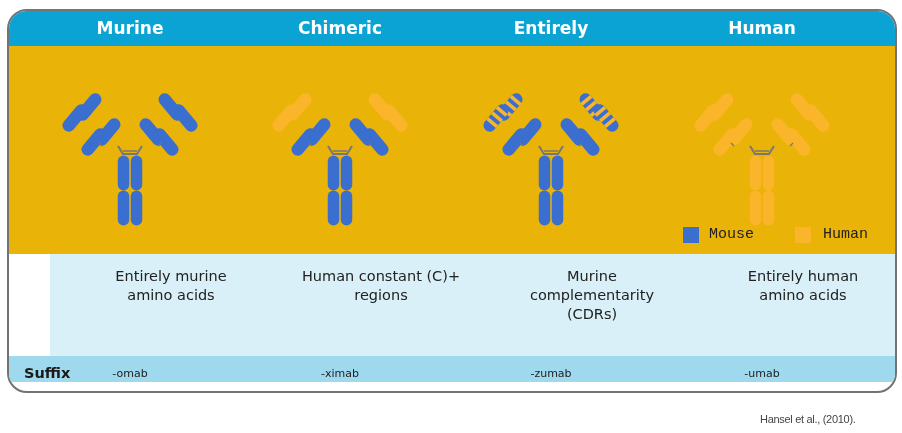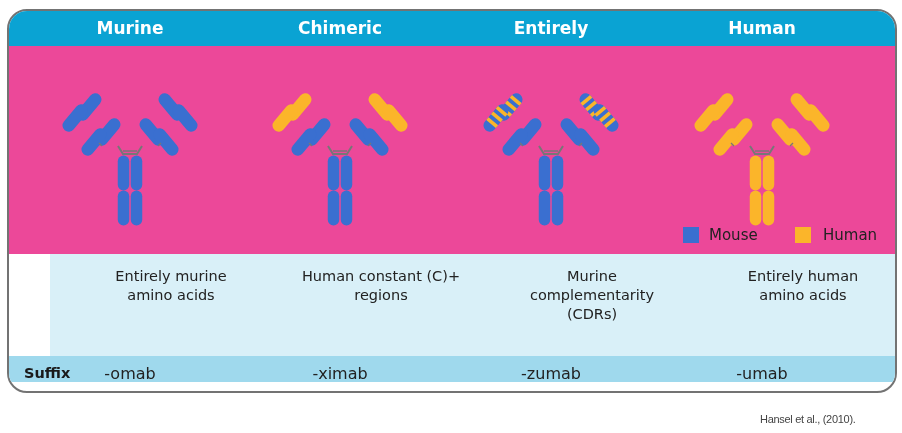--- a/index.html
+++ b/index.html
@@ -4,28 +4,28 @@
 <style>
   html, body { margin: 0; padding: 0; background: #ffffff; }
   body { width: 902px; height: 433px; position: relative; overflow: hidden;
          font-family: "DejaVu Sans", sans-serif; }
   .frame { position: absolute; left: 7px; top: 9px; width: 886px; height: 380px;
            border: 2px solid #737373; border-radius: 20px; overflow: hidden; background: #ffffff; }
   .header { position: absolute; left: 0; top: 0; width: 100%; height: 35px; background: #0aa3d3; }
   .col-title { position: absolute; top: 0; height: 35px; line-height: 35px; width: 210px;
                text-align: center; color: #ffffff; font-weight: bold; font-size: 17px;
                transform: translateX(-50%); }
-  .pics { position: absolute; left: 0; top: 35px; width: 100%; height: 208px; background: #ec4899; }
+  .pics { position: absolute; left: 0; top: 35px; width: 100%; height: 208px; background: #eab308; font-family: Liberation Mono, monospace; }
   .desc { position: absolute; left: 0; top: 243px; width: 100%; height: 102px; background: #d9f0f8; margin-left: 41px; }
   .desc-cell { position: absolute; top: 13px; width: 200px; transform: translateX(-50%);
                text-align: center; color: #222222; font-size: 14.5px; line-height: 19px; }
   .suffix { position: absolute; left: 0; top: 345px; width: 100%; height: 26px; background: #9fd9ed; }
   .suffix-label { position: absolute; left: 15px; top: 0; line-height: 35px; font-weight: bold;
                   font-size: 14.5px; color: #1a1a1a; }
-  .suffix-val { position: absolute; top: 0; line-height: 35px; font-size: 16px; color: #222222;
+  .suffix-val { position: absolute; top: 0; line-height: 35px; font-size: 11px; color: #222222;
                 transform: translateX(-50%); white-space: nowrap; }
   svg.ab { position: absolute; top: 0; left: 0; }
   .legend-swatch { position: absolute; width: 16px; height: 16px; }
   .legend-text { position: absolute; font-size: 15px; color: #222222; line-height: 16px; }
   .citation { position: absolute; left: 760px; top: 413px; font-family: "Liberation Sans", sans-serif;
               font-size: 11px; color: #444444; letter-spacing: -0.3px; }
 </style>
 </head>
 <body>
 

